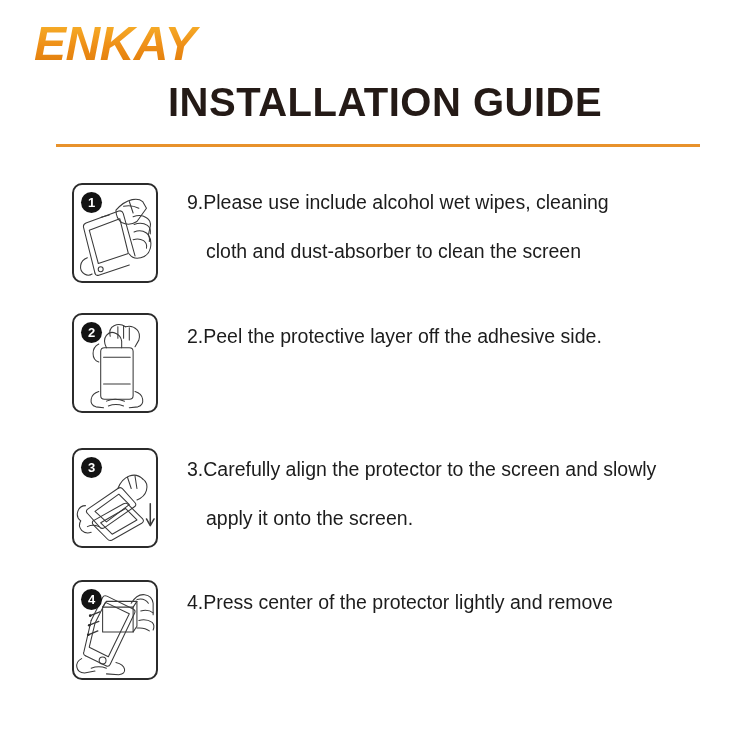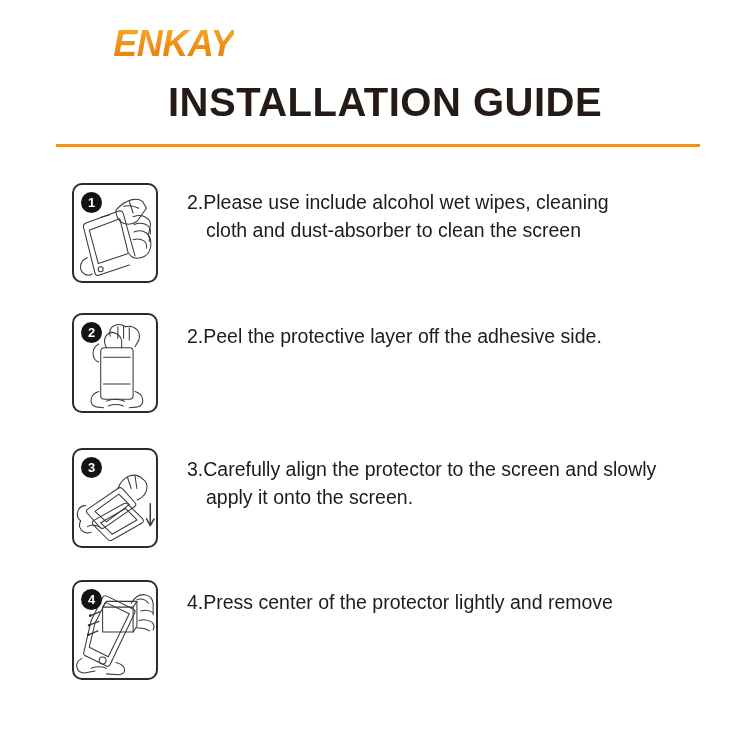--- a/index.html
+++ b/index.html
@@ -18,32 +18,31 @@
   
   .brand {
     position: absolute;
     left: 34px;
     top: 22px;
     width: 200px;
     height: 44px;
   }
   .brand-text {
     font-family: "Liberation Sans", sans-serif;
-    font-size: 36px;
+    font-size: 48px;
     font-weight: bold;
     font-style: italic;
     letter-spacing: -0.5px;
     color: #ED8B16;
     background: linear-gradient(180deg, #F7B12A 0%, #EE8E17 55%, #E07C0A 100%);
     -webkit-background-clip: text;
     background-clip: text;
     -webkit-text-fill-color: transparent;
     line-height: 44px;
     white-space: nowrap;
-    text-align: right;
   }
 
   
   .title {
     position: absolute;
     left: 168px;
     top: 78px;
     font-size: 40px;
     font-weight: bold;
     color: #241A16;
@@ -116,20 +115,21 @@
     color: #1C1C1C;
     line-height: 28px;
     font-weight: normal;
   }
   .step-text .num {
     display: inline;
   }
   .step-text .cont {
     display: block;
     padding-left: 19px;
+    margin-top: 21px;
   }
 
   
   #step-1 .step-figure { top: 183px; }
   #step-1 .step-text   { top: 188px; }
   #step-2 .step-figure { top: 313px; }
   #step-2 .step-text   { top: 322px; }
   #step-3 .step-figure { top: 448px; }
   #step-3 .step-text   { top: 455px; }
   #step-4 .step-figure { top: 580px; }
@@ -172,21 +172,21 @@
           <path d="M63 49 Q70 46 76 50 Q80 53 79 59"></path>
           <path d="M62 57 Q68 55 73 58 Q77 61 76 66"></path>
           <path d="M78 52 Q82 58 80 66 Q78 74 70 76 Q62 78 58 72"></path>
 
           <path d="M14 76 Q8 78 7 84 Q6 90 11 93 Q15 95.5 19 93"></path>
         </g>
       </svg>
       <div class="badge">1</div>
     </div>
     <div class="step-text">
-      <span class="num">2.Please use include alcohol wet wipes, cleaning</span>
+      <span class="num">9.Please use include alcohol wet wipes, cleaning</span>
       <span class="cont">cloth and dust-absorber to clean the screen</span>
     </div>
   </div>
 
   <div class="step" id="step-2">
     <div class="step-figure">
       <svg viewBox="0 0 86 100">
         <g fill="none" stroke="#3A3A3A" stroke-width="1.1" stroke-linejoin="round" stroke-linecap="round">
 
           <path d="M28 38 Q28 34 32 34 L58 34 Q62 34 62 38 L62 84 Q62 88 58 88 L32 88 Q28 88 28 84 Z"></path>

